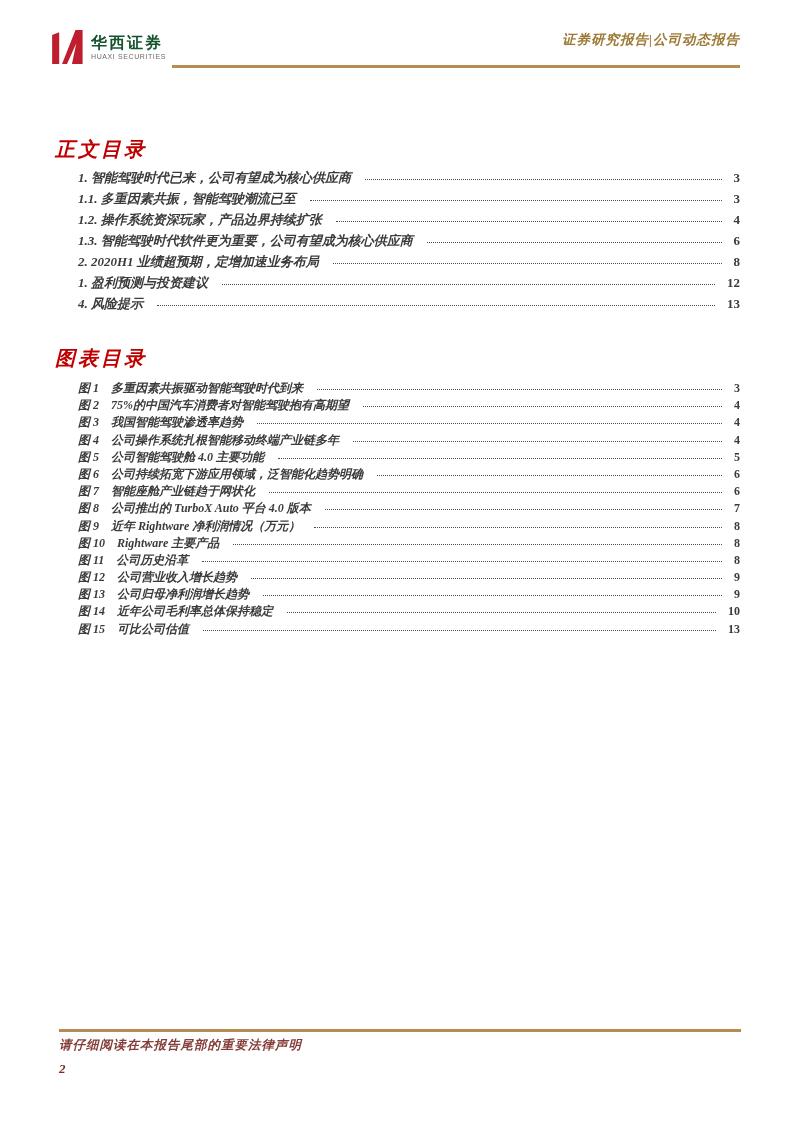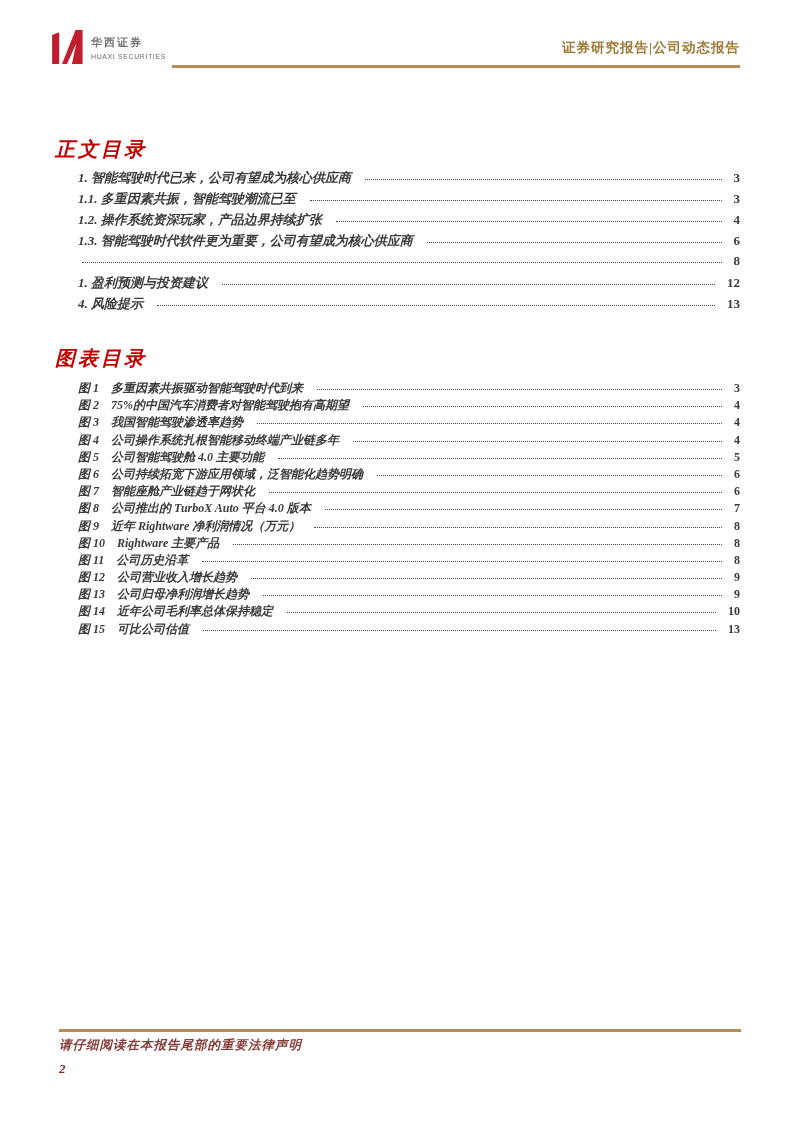--- a/index.html
+++ b/index.html
@@ -13,39 +13,39 @@
   }
 
   
   .header {
     position: absolute; top: 28px; left: 50px; right: 53px;
     display: flex; align-items: flex-end;
   }
   .logo { display: flex; align-items: center; gap: 7px; width: 122px; flex: none; padding-bottom: 2px; }
   .logo-mark { width: 34px; height: 38px; flex: none; }
   .logo-cn {
-    font-size: 11px; font-weight: bold; color: #737373;
+    font-size: 16px; font-weight: bold; color: #14532d;
     letter-spacing: 2px; line-height: 19px; white-space: nowrap;
   }
   .logo-en {
     font-size: 7px; color: #6e6a66; letter-spacing: 0.6px;
     line-height: 9px; white-space: nowrap;
     font-family: "Liberation Sans", sans-serif;
   }
   .header-right {
     flex: 1;
     border-bottom: 3px solid var(--gold-line);
     text-align: right;
   }
   .report-type {
     display: inline-block;
     color: var(--gold-text);
-    font-size: 13.5px; font-weight: bold; 
+    font-size: 13.5px; font-weight: bold; font-style: italic;
     letter-spacing: 1px;
-    padding-bottom: 8px;
+    padding-bottom: 16px;
   }
 
   
   .content { position: absolute; top: 96px; left: 55px; right: 53px; margin-top: 40px; }
   .section-title {
     color: var(--accent-red);
     font-size: 20px; font-weight: bold; font-style: italic;
     letter-spacing: 3px; line-height: 26px;
   }
   .toc-list { margin: 7px 0 0 23px; }
@@ -122,20 +122,21 @@
       <span class="lbl">1.2.  操作系统资深玩家，产品边界持续扩张</span>
       <span class="dots"></span>
       <span class="pg">4</span>
     </div>
     <div class="row">
       <span class="lbl">1.3.  智能驾驶时代软件更为重要，公司有望成为核心供应商</span>
       <span class="dots"></span>
       <span class="pg">6</span>
     </div>
     <div class="row">
+      <span class="lbl">2.  2020H1 业绩超预期，定增加速业务布局</span>
       <span class="dots"></span>
       <span class="pg">8</span>
     </div>
     <div class="row">
       <span class="lbl">1.  盈利预测与投资建议</span>
       <span class="dots"></span>
       <span class="pg">12</span>
     </div>
     <div class="row">
       <span class="lbl">4.  风险提示</span>

